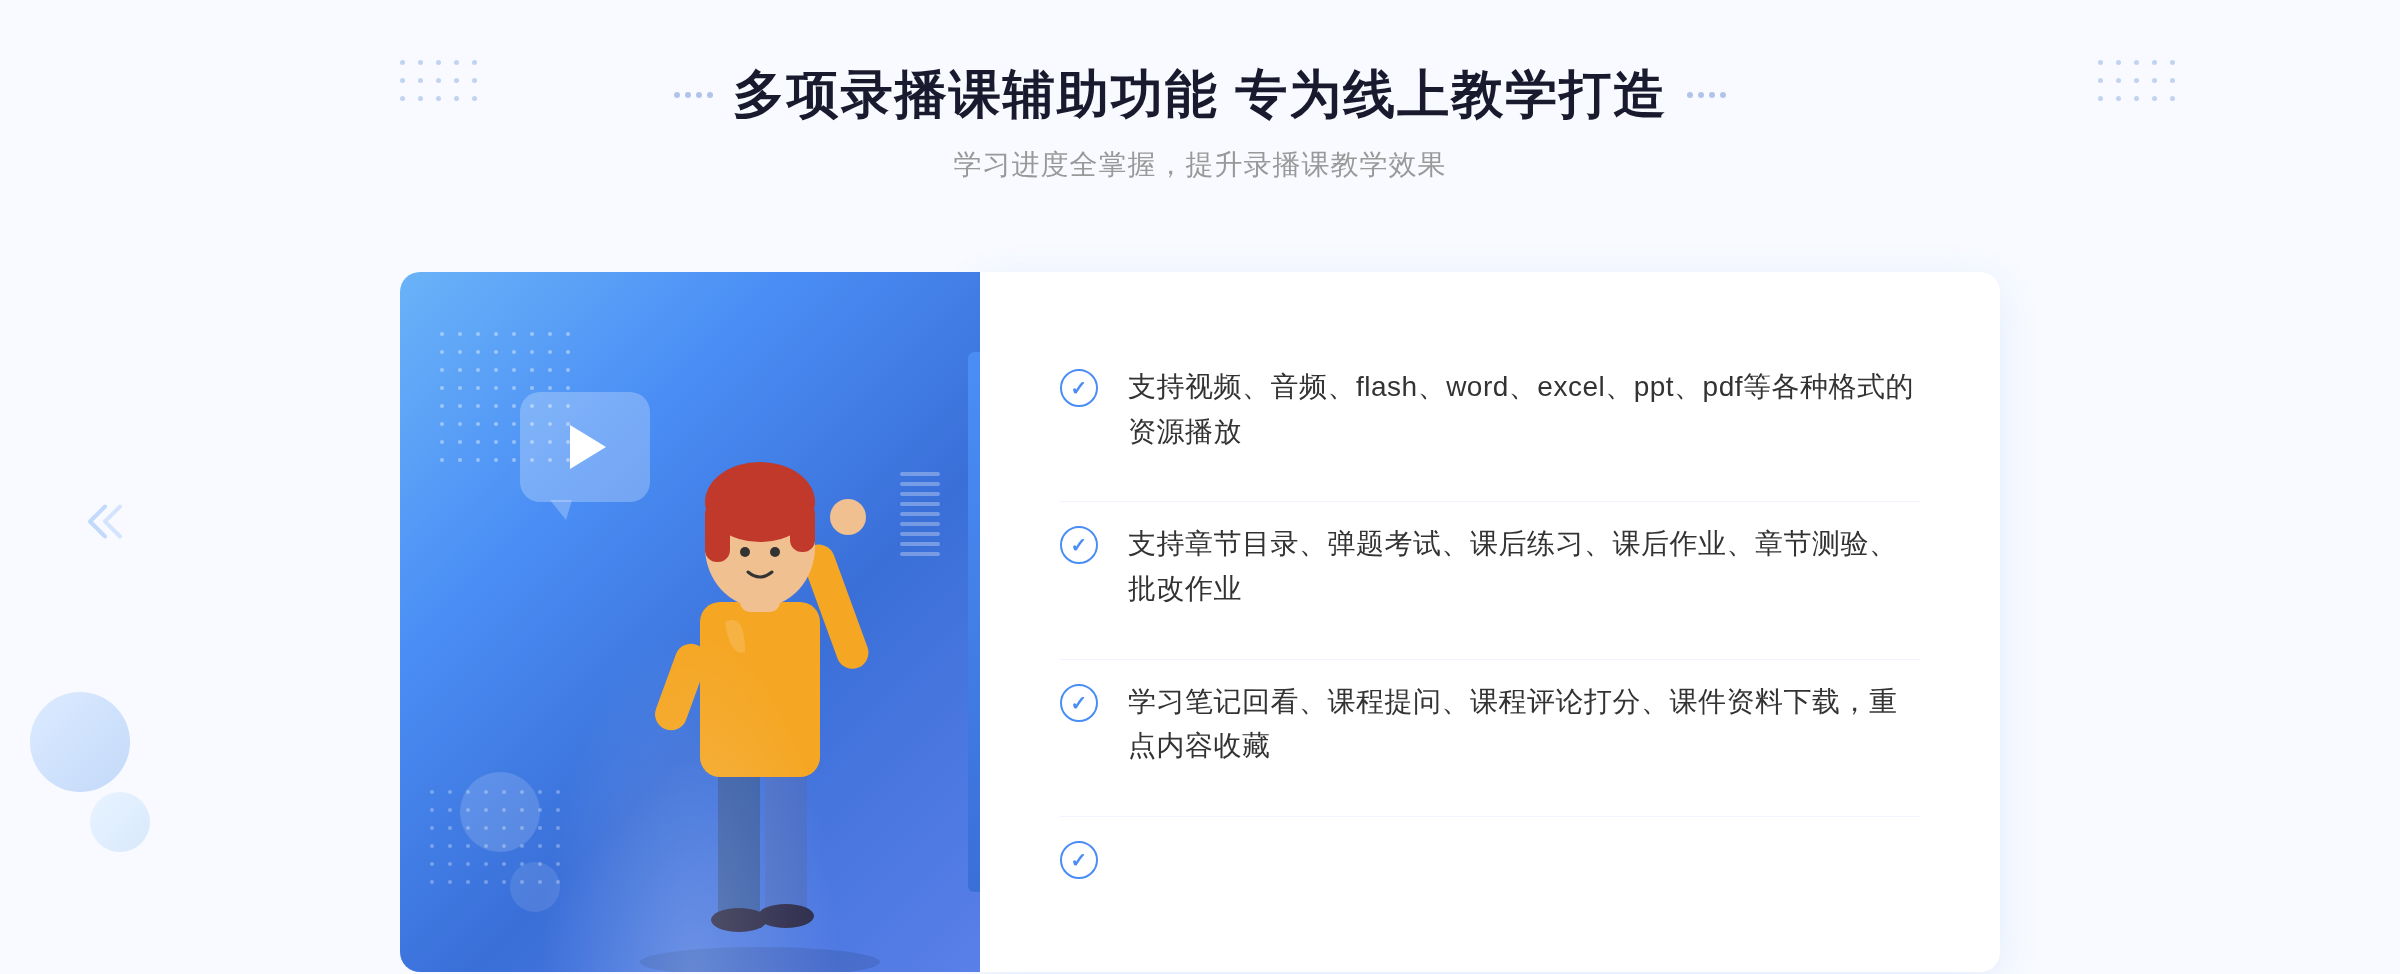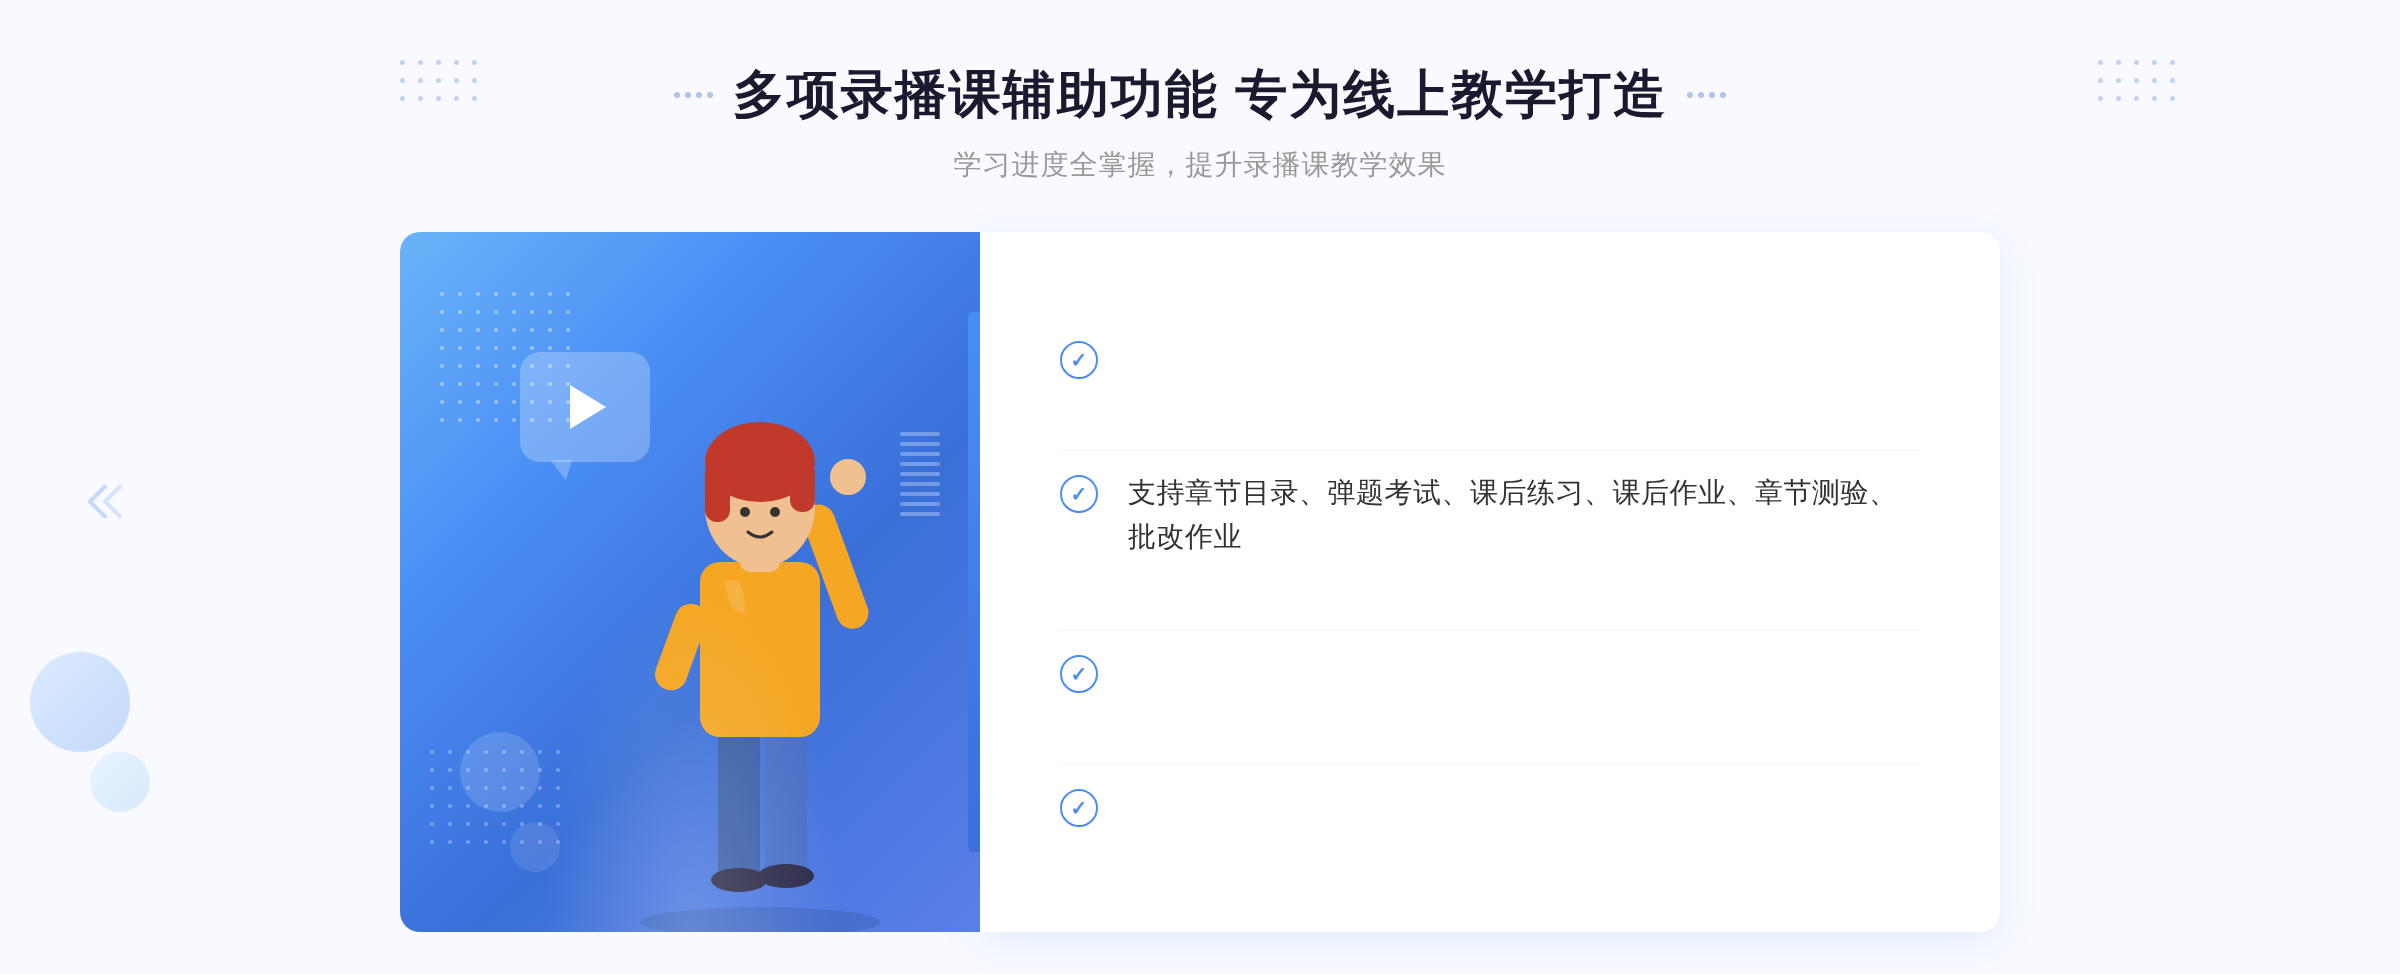--- a/index.html
+++ b/index.html
@@ -23,21 +23,21 @@
       position: relative;
       display: flex;
       flex-direction: column;
       align-items: center;
       padding: 60px 0 80px;
     }
 
     
     .header-section {
       text-align: center;
-      margin-bottom: 48px;
+      margin-bottom: 88px;
       position: relative;
       z-index: 2;
     }
 
     .header-decorators {
       display: flex;
       align-items: center;
       justify-content: center;
       gap: 20px;
       margin-bottom: 16px;
@@ -573,33 +573,35 @@
 
       <div class="blue-bar"></div>
     </div>
 
     <div class="right-panel">
 
       <div class="feature-item">
         <div class="check-circle">
           <span class="check-mark">✓</span>
         </div>
+        <span class="feature-text">支持视频、音频、flash、word、excel、ppt、pdf等各种格式的资源播放</span>
       </div>
 
       <div class="feature-item">
         <div class="check-circle">
           <span class="check-mark">✓</span>
         </div>
         <span class="feature-text">支持章节目录、弹题考试、课后练习、课后作业、章节测验、批改作业</span>
       </div>
 
       <div class="feature-item">
         <div class="check-circle">
           <span class="check-mark">✓</span>
         </div>
+        <span class="feature-text">学习笔记回看、课程提问、课程评论打分、课件资料下载，重点内容收藏</span>
       </div>
 
       <div class="feature-item">
         <div class="check-circle">
           <span class="check-mark">✓</span>
         </div>
       </div>
 
     </div>
   </div>

